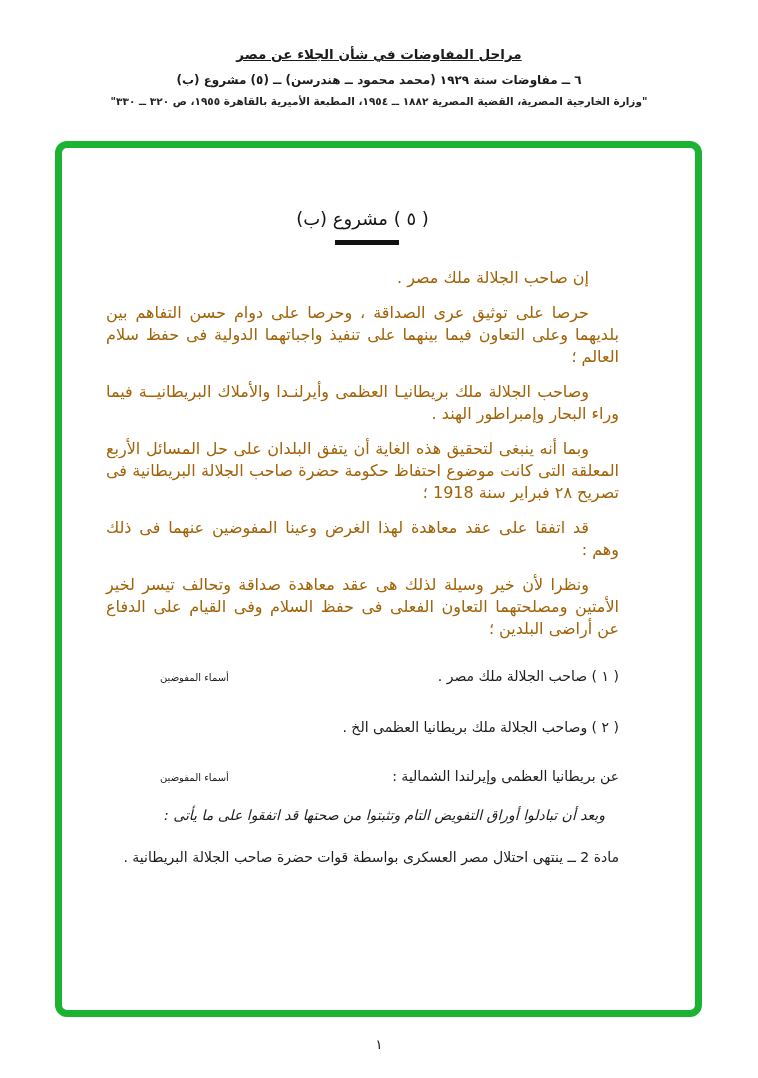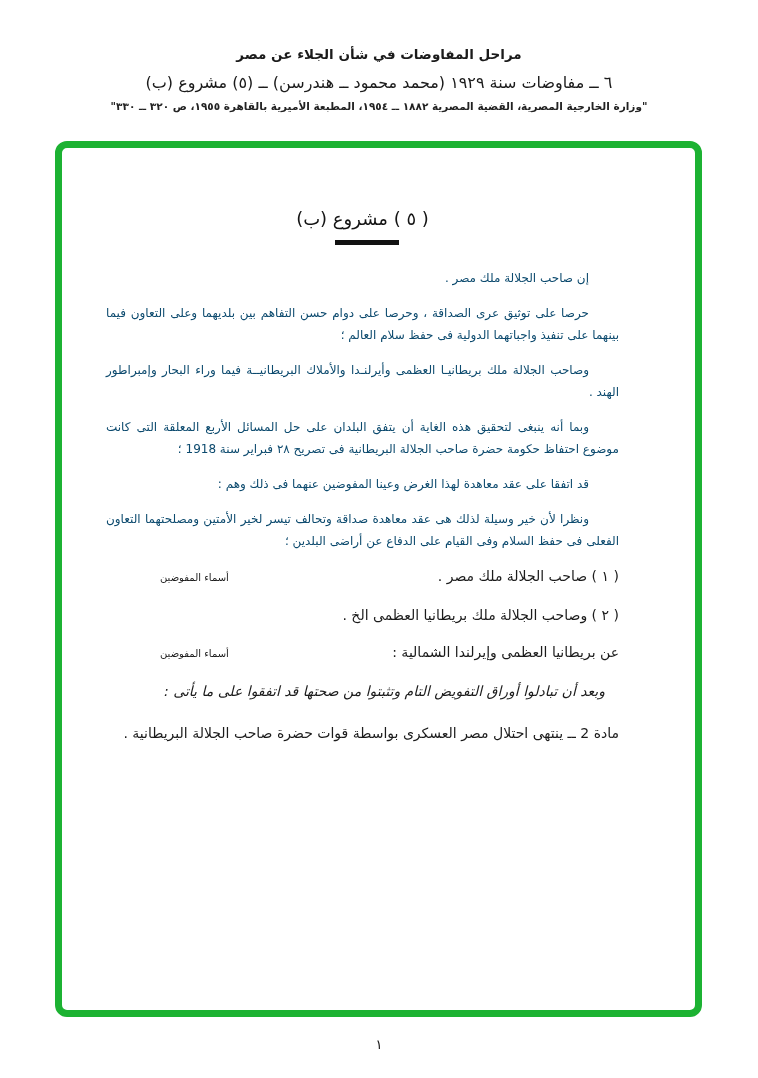--- a/index.html
+++ b/index.html
@@ -20,24 +20,25 @@
   .header {
     position: absolute;
     top: 46px; left: 0; right: 0;
     text-align: center;
     direction: rtl;
   }
   .header-title {
     font-size: 13.5px;
     font-weight: bold;
     letter-spacing: 0.2px;
+    text-decoration: underline;
   }
   .header-subtitle {
-    font-size: 16px;
-    font-weight: normal;
+    font-size: 12px;
+    font-weight: bold;
     margin-top: 11px;
   }
   .header-source {
     font-size: 10.5px;
     font-weight: bold;
     margin-top: 8px;
     color: #222;
   }
 
   
@@ -64,39 +65,39 @@
   .heading-rule {
     width: 64px; height: 5px;
     background: #121212;
     margin: 8px auto 0 auto;
     
     transform: translateX(4px);
   }
   .doc-body { margin-top: 22px; }
 
   .para {
-    font-size: 12px;
+    font-size: 16px;
     line-height: 22px;
     text-align: justify;
     text-align-last: auto;
     text-indent: 30px;
     margin-bottom: 13px;
-    color: #0c4a6e;
+    color: #a16207;
   }
   .para.last-preamble { margin-bottom: 13px; }
 
   .row {
     display: flex;
     justify-content: space-between;
     align-items: baseline;
     font-size: 14px;
     line-height: 22px;
     margin-bottom: 15px;
   }
-  .row .row-text { white-space: nowrap; }
+  .row .row-text { white-space: nowrap; margin-top: 12px; }
   .row .side-note {
     margin-left: 54px;
     white-space: nowrap;
     font-size: 10px;
   }
 
   .exchange {
     font-size: 14px;
     line-height: 22px;
     text-indent: 14px;

